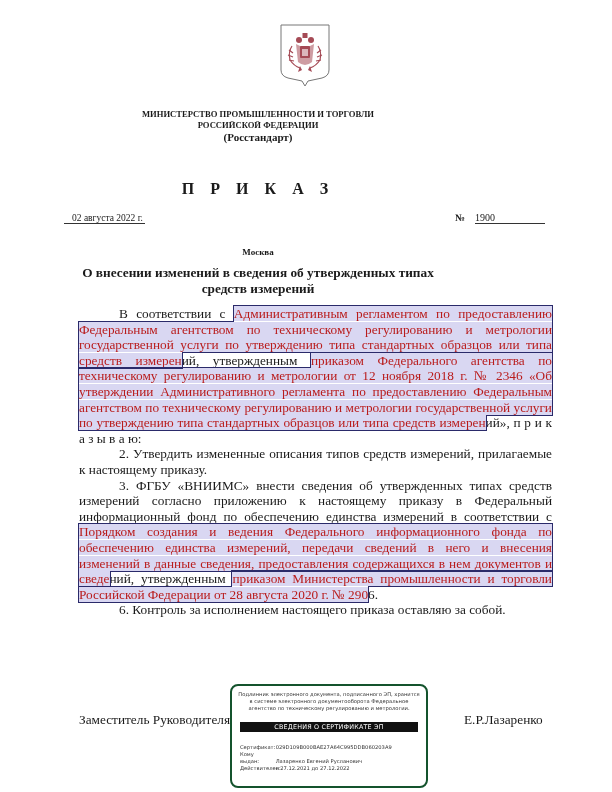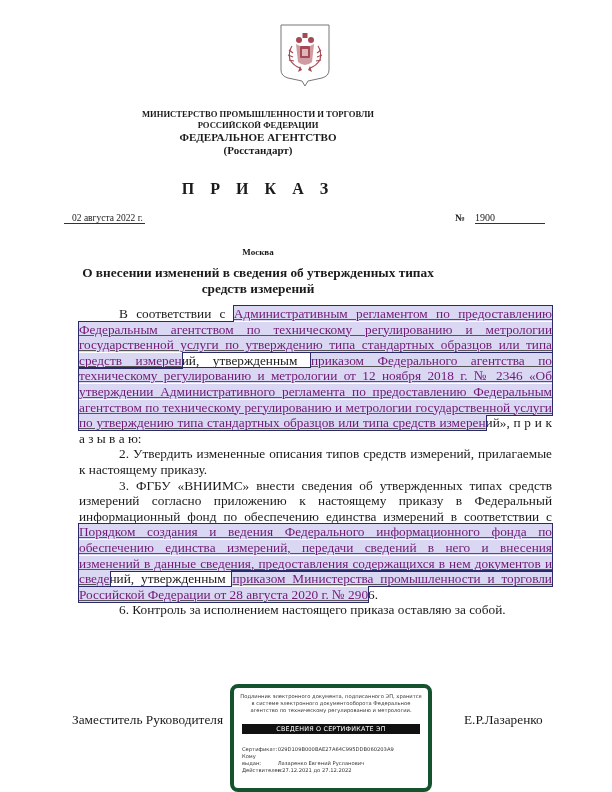--- a/index.html
+++ b/index.html
@@ -17,27 +17,27 @@
   .date { left: 64px; top: 213px; font-size: 9.5px; }
   .date span.u { border-bottom: 0.8px solid #333; padding-left: 8px; padding-right: 2px; }
   .num-label { left: 455px; top: 212px; font-weight: bold; font-size: 10px; }
   .num-val { left: 475px; top: 212px; width: 70px; font-size: 10px; text-align: left; border-bottom: 0.8px solid #333; }
 
   .city { top: 247px; font-weight: bold; font-size: 9px; }
   .subject { top: 265px; font-weight: bold; font-size: 13.3px; line-height: 16px; }
 
   .body-text { left: 79px; width: 473px; font-size: 13.3px; line-height: 15.6px; text-align: justify; }
   .body-text p { margin: 0; text-indent: 40px; }
-  .hl { background: #d9d7f2; outline: 1px solid #2a2a6a; color: #701a75; text-decoration: underline; text-decoration-color: #555; }
+  .hl { background: #d9d7f2; outline: 1px solid #2a2a6a; color: #b91c1c; text-decoration-color: #555; }
 
-  .sig-left { left: 72px; top: 712px; font-size: 13.3px; }
+  .sig-left { left: 79px; top: 712px; font-size: 13.3px; }
   .sig-right { left: 464px; top: 712px; font-size: 13.3px; }
 
   .stamp { left: 230px; top: 684px; width: 194px; height: 100px;
-           border: 4px solid #14532d; border-radius: 8px; font-family: "DejaVu Sans", sans-serif; }
+           border: 2px solid #14532d; border-radius: 8px; font-family: "DejaVu Sans", sans-serif; }
   .stamp-note { position: absolute; left: 6px; top: 5px; width: 182px; font-size: 5.2px; line-height: 7px; text-align: center; color: #333; }
   .stamp-bar { position: absolute; left: 8px; top: 36px; width: 178px; height: 10px; background: #111; color: #fff;
                font-size: 6.4px; line-height: 10px; text-align: center; letter-spacing: 0.2px; }
   .stamp-info { position: absolute; left: 8px; top: 58px; font-size: 5.2px; line-height: 7px; color: #333; }
   .stamp-info .k { display: inline-block; width: 34px; }
 </style>
 </head>
 <body>
 
 <svg id="emblem" class="abs" viewBox="0 0 54 66">
@@ -57,21 +57,20 @@
     <path d="M22 44 L20 50 L24 48 Z M32 44 L34 50 L30 48 Z"></path>
   </g>
   <rect x="24" y="27" width="6" height="7" fill="#fff" opacity="0.6"></rect>
 </svg>
 
 <div class="abs center ministry">
   <div>МИНИСТЕРСТВО ПРОМЫШЛЕННОСТИ И ТОРГОВЛИ</div>
   <div>РОССИЙСКОЙ ФЕДЕРАЦИИ</div>
 </div>
 <div class="abs center agency">
-  <div>ФЕДЕРАЛЬНОЕ АГЕНТСТВО</div>
   <div>(Росстандарт)</div>
 </div>
 <div class="abs center order-title">П Р И К А З</div>
 
 <div class="abs date"><span class="u">02 августа 2022 г.</span></div>
 <div class="abs num-label">№</div>
 <div class="abs num-val">1900</div>
 
 <div class="abs center city">Москва</div>
 

